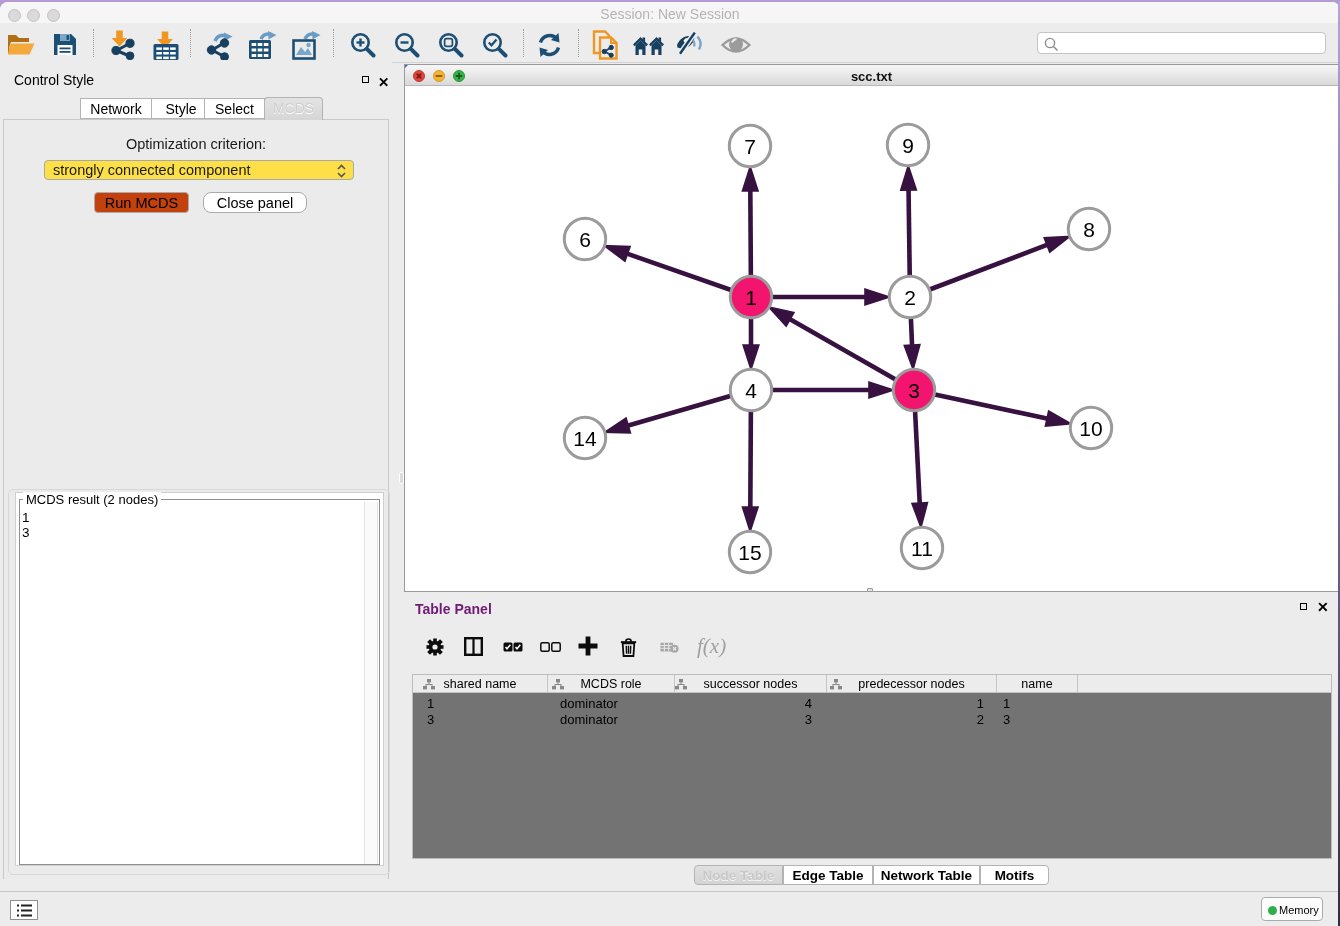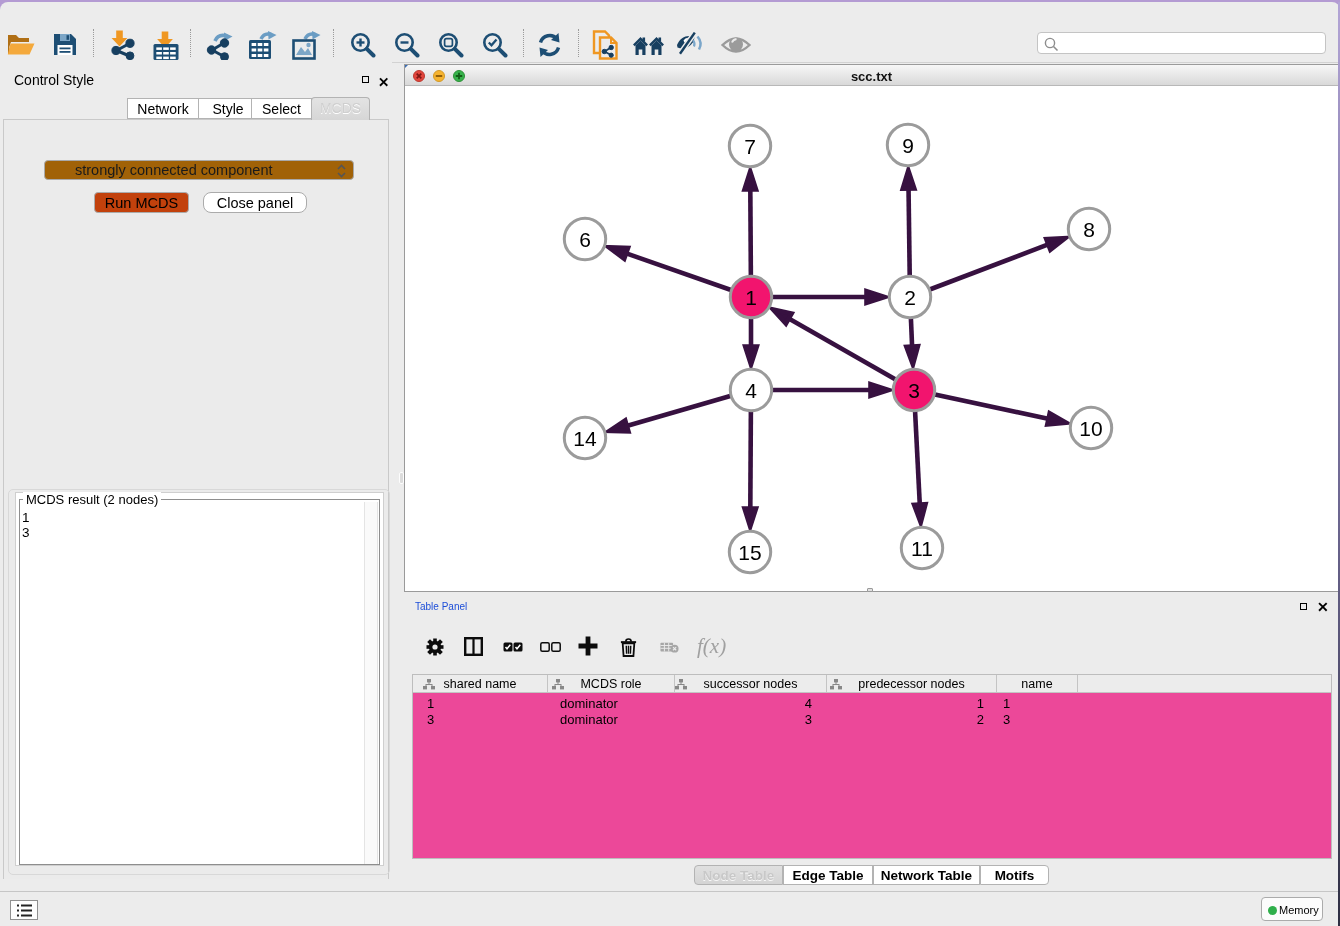--- a/index.html
+++ b/index.html
@@ -14,43 +14,49 @@
 #toolbar { position:absolute; left:0; top:21px; width:1340px; height:40px; background:#ececec; border-bottom:1px solid #d2d2d2; }
 .sep { position:absolute; top:6px; height:28px; width:0; border-left:1px dotted #9a9a9a; }
 .ticon { position:absolute; top:0; }
 
 #search { position:absolute; left:1037px; top:9px; width:289px; height:22px; background:#fff; border:1px solid #c4c4c4; border-radius:4px; }
 
 #cpanel { position:absolute; left:0; top:60px; width:392px; height:824px; background:#ececec; }
 #cptitle { position:absolute; left:14px; top:10px; font-size:14px; color:#000; }
 #cpbody { position:absolute; left:3px; top:57px; width:386px; height:760px; background:#ebebeb; border:1px solid #c9c9c9; border-bottom:none; }
 .tabrow { position:absolute; z-index:5; }
-.tab { position:absolute; top:0; height:21px; background:#fff; border:1px solid #b3b3b3; font-size:14px; text-align:center; color:#000; line-height:20px;margin-left:47px; }
+.tab { position:absolute; top:0; height:21px; background:#fff; border:1px solid #b3b3b3; font-size:14px; text-align:center; color:#000; line-height:20px; }
 .tabsel { background:linear-gradient(#e3e3e3,#d6d6d6); color:#cfcfcf; text-shadow:0 1px 0 #fff; border:1px solid #b3b3b3; border-bottom:none; border-radius:4px 4px 0 0; height:23px; }
 
 #netwin { position:absolute; left:404px; top:62px; width:935px; height:528px; border:1px solid #9a9a9a; background:#fff; }
 #nettitle { position:absolute; left:0; top:0; width:100%; height:21px; overflow:hidden; background:linear-gradient(#f7f7f7,#d9d9d9); border-bottom:1px solid #b8b8b8; }
 #netname { position:absolute; width:100%; text-align:center; top:4px; font-size:13px; font-weight:bold; color:#111; }
 .mtl { position:absolute; top:4.5px; width:12px; height:12px; border-radius:50%; box-sizing:border-box; }
 #netcanvas { position:absolute; left:0; top:21px; width:933px; height:505px; background:#fff; }
 
 #tpanel { position:absolute; left:404px; top:592px; width:936px; height:297px; background:#ececec; }
-#tptitle { position:absolute; left:11px; top:7px; font-size:10px; color:#1d4ed8; }
-#ttable { position:absolute; left:8px; top:80px; width:920px; height:185px; background:#ec4899; border:1px solid #bdbdbd; }
+#tptitle { position:absolute; left:11px; top:7px; font-size:14px; color:#701a75;font-weight:bold; }
+#ttable { position:absolute; left:8px; top:80px; width:920px; height:185px; background:#737373; border:1px solid #bdbdbd; }
 #thead { position:absolute; left:0; top:0; width:100%; height:18px; background:#ececec; border-bottom:1px solid #c4c4c4; }
 .hcell { position:absolute; top:0; height:18px; border-right:1px solid #c4c4c4; font-size:12.5px; text-align:center; line-height:18px; color:#000; }
 .trow { position:absolute; font-size:13px; color:#000; height:16px; line-height:16px; }
 .btab { position:absolute; top:0; height:20px; background:#fff; border:1px solid #b3b3b3; font-size:13.5px; font-weight:bold; text-align:center; line-height:19px; color:#000; }
 
 #statusbar { position:absolute; left:0; top:889px; width:1340px; height:35px; background:#ececec; border-top:1px solid #c6c6c6;padding-left:8px; }
 </style>
 </head>
 <body>
 <div id="root">
 <div id="win">
+  <div id="titlebar">
+    <div class="tl" style="left:7.5px;"></div>
+    <div class="tl" style="left:27px;"></div>
+    <div class="tl" style="left:47px;"></div>
+    <div id="wtitle">Session: New Session</div>
+  </div>
   <div id="toolbar">
     <svg class="ticon" style="left:7px; top:11px;" width="29" height="22" viewBox="0 0 29 22">
       <path d="M1 1 L9 1 L12 4 L22 4 L22 8 L4 8 L1 16 Z" fill="#b06f15"></path>
       <path d="M1 1 L1 20 L3 20 Z" fill="#b06f15"></path>
       <path d="M3.5 9.5 H27.5 L22.5 20.5 H0.8 Z" fill="#f4a93c"></path>
     </svg>
     <svg class="ticon" style="left:53px; top:10px;" width="24" height="23" viewBox="0 0 24 23">
       <path d="M1 1 H18 L23 6 V22 H1 Z" fill="#1d4e74"></path>
       <rect x="7" y="1" width="10" height="7" fill="#7ca6c7"></rect>
       <rect x="13.5" y="2.2" width="2.6" height="4.6" fill="#1d4e74"></rect>
@@ -197,21 +203,22 @@
     <div id="cptitle">Control Style</div>
     <div id="cpbody"></div>
     <div style="position:absolute; left:362px; top:14px; width:7px; height:7px; border:1.5px solid #000;"></div>
     <div style="position:absolute; left:378px; top:12px; font-size:13.5px; font-weight:bold; color:#000;">✕</div>
     <div class="tabrow">
       <div class="tab" style="left:80px; top:36px; width:72px;">Network</div>
       <div class="tab" style="left:151px; top:36px; width:60px;">Style</div>
       <div class="tab" style="left:204px; top:36px; width:61px;">Select</div>
       <div class="tab tabsel" style="left:264px; top:35px; width:59px;">MCDS</div>
     </div>
-    <div style="position:absolute; left:44px; top:98px; width:310px; height:20px; background:#a16207; border:1px solid #a9a9a9; border-radius:4px; font-size:14.5px; color:#1a1a1a; line-height:19px; padding-left:30px;">strongly connected component
+    <div style="position:absolute; left:0; top:74px; width:392px; text-align:center; font-size:14.5px; color:#1a1a1a;">Optimization criterion:</div>
+    <div style="position:absolute; left:44px; top:98px; width:310px; height:20px; background:#fde047; border:1px solid #a9a9a9; border-radius:4px; font-size:14.5px; color:#1a1a1a; line-height:19px; padding-left:8px;">strongly connected component
       <svg style="position:absolute; right:6px; top:3px;" width="11" height="14" viewBox="0 0 11 14">
             <path d="M2 5 L5.5 1.5 L9 5" fill="none" stroke="#555" stroke-width="1.6"></path>
             <path d="M2 9 L5.5 12.5 L9 9" fill="none" stroke="#555" stroke-width="1.6"></path>
           </svg>
     </div>
     <div style="position:absolute; left:94px; top:130px; width:95px; height:21px; background:#c2410c; border:1px solid #ababab; border-radius:4px; font-size:14.5px; color:#000; text-align:center; line-height:20px;">Run MCDS</div>
     <div style="position:absolute; left:203px; top:130px; width:104px; height:21px; background:#fff; border:1px solid #ababab; border-radius:8px; font-size:14.5px; color:#000; text-align:center; line-height:20px;">Close panel</div>
     <div style="position:absolute; left:8px; top:427px; width:382px; height:386px; border:1px solid #d8d8d8; border-radius:5px;"></div>
     <div style="position:absolute; left:15px; top:430px; width:369px; height:374px; background:#fff; border:1px solid #cfcfcf;"></div>
     <div style="position:absolute; left:19px; top:437px; width:361px; height:366px; border:1px solid #8e8e8e;"></div>

